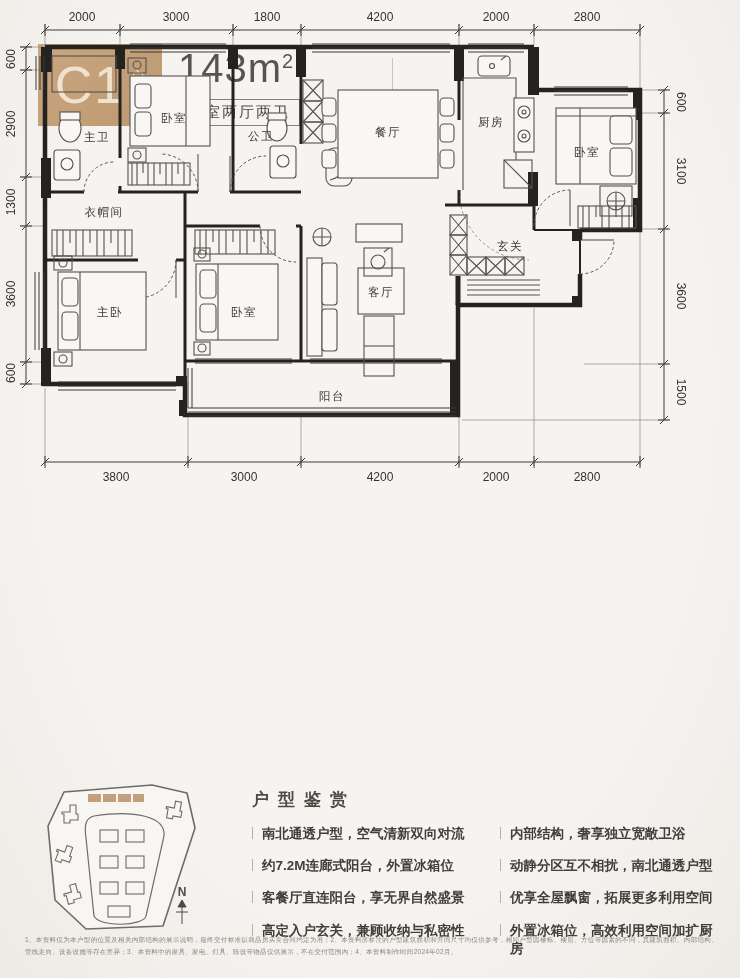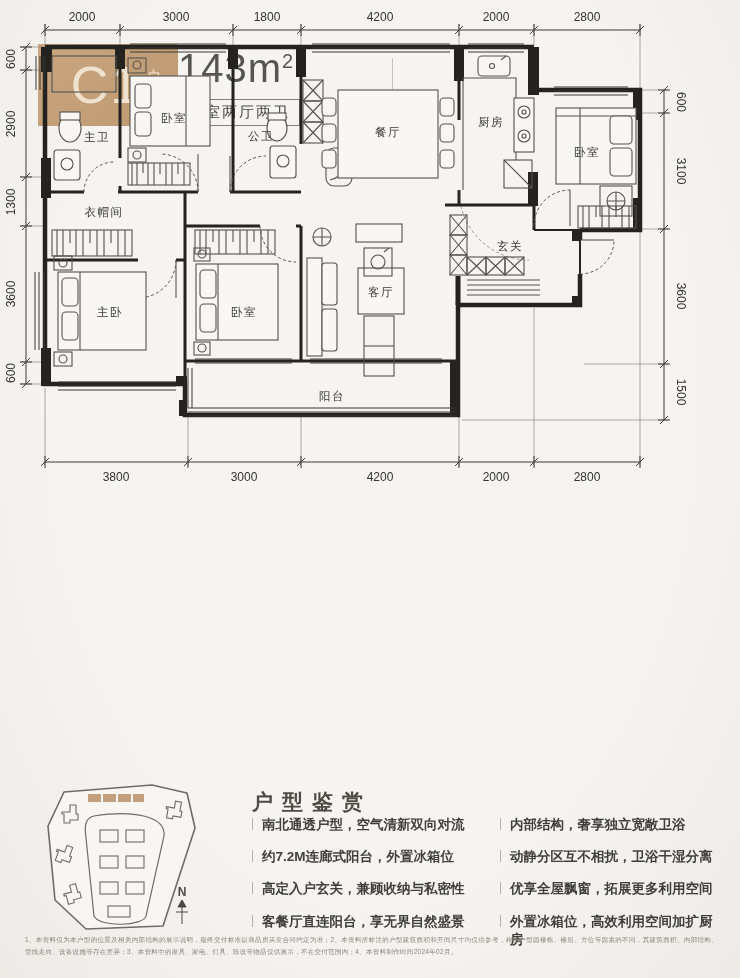--- a/index.html
+++ b/index.html
@@ -3,21 +3,21 @@
 <meta charset="utf-8">
 <style>
   html,body{margin:0;padding:0;background:#dedcd7;}
   .page{position:relative;width:740px;height:978px;margin:0 auto;overflow:hidden;
         background:radial-gradient(ellipse at 50% 40%, #f6f4f0 60%, #edebe6 100%);
         font-family:"Liberation Sans", sans-serif;color:#3c3b37;}
 
   
   .hdr{position:absolute;left:0;top:0;width:740px;height:170px;}
   .unit-badge{position:absolute;left:38px;top:44px;width:124px;height:82px;
-        background:linear-gradient(135deg,#c9a67f,#bd9972);display:flex;align-items:center;justify-content:center;padding-left:16px;}
+        background:linear-gradient(135deg,#c9a67f,#bd9972);display:flex;align-items:center;justify-content:center;}
   .unit-code{font-size:52px;line-height:1;color:#efe3cf;letter-spacing:2px;font-weight:400;}
   .unit-label{display:flex;flex-direction:column;font-size:15px;color:#efe3cf;margin-left:4px;line-height:1.15;letter-spacing:1px;}
   .spec-wrap{position:absolute;left:178px;top:46px;}
   .area{font-size:40px;color:#565551;letter-spacing:1px;font-weight:400;}
   .area sup{font-size:20px;}
   .spec-box{display:inline-block;margin-top:8px;border:1px solid #83817a;padding:3px 9px;font-size:15px;
         letter-spacing:2px;color:#4a4945;}
   .hdr-divider{position:absolute;left:392px;top:58px;width:1px;height:60px;background:#c8c5bf;}
   .brand{position:absolute;right:28px;top:52px;}
 
@@ -32,21 +32,21 @@
   .dm{stroke:#3c3b37;stroke-width:1;fill:none;}
   .ext{stroke:#8b8880;stroke-width:.7;fill:none;}
   .dtx{font-size:12px;fill:#33322e;}
   .rtx{font-size:11.5px;fill:#3b3a35;letter-spacing:1.5px;}
   .door{stroke:#55534d;stroke-width:1;fill:none;stroke-dasharray:3 2.4;}
   .win{stroke:#3a3934;stroke-width:1;fill:none;}
 
   
   .siteplan{position:absolute;left:34px;top:778px;}
   .features{position:absolute;left:252px;top:788px;width:470px;}
-  .f-title{font-size:21px;font-weight:bold;color:#4c4a43;letter-spacing:9px;}
+  .f-title{font-size:17px;font-weight:bold;color:#4c4a43;letter-spacing:9px;margin-bottom:14px;}
   .f-cols{display:flex;gap:26px;}
   .f-col{display:flex;flex-direction:column;gap:14px;width:222px;}
   .f-item{display:flex;align-items:flex-start;font-size:13.5px;font-weight:bold;color:#403f3a;line-height:1.35;}
   .f-bar{width:1px;height:12px;background:#b4b1a8;margin:2px 9px 0 0;flex:none;}
   .disclaimer{position:absolute;left:25px;right:22px;top:934px;font-size:6.5px;line-height:1.85;
         color:#8a877d;text-align:justify;letter-spacing:.3px;}
 </style>
 </head>
 <body>
 
@@ -429,35 +429,35 @@
         <div class="f-item">
             <span class="f-bar"></span>
             <span>南北通透户型，空气清新双向对流</span>
           </div>
         <div class="f-item">
             <span class="f-bar"></span>
             <span>约7.2M连廊式阳台，外置冰箱位</span>
           </div>
         <div class="f-item">
             <span class="f-bar"></span>
+            <span>客餐厅直连阳台，享无界自然盛景</span>
+          </div>
+        <div class="f-item">
+            <span class="f-bar"></span>
             <span>高定入户玄关，兼顾收纳与私密性</span>
-          </div>
-        <div class="f-item">
-            <span class="f-bar"></span>
-            <span>客餐厅直连阳台，享无界自然盛景</span>
           </div>
       </div>
       <div class="f-col">
         <div class="f-item">
             <span class="f-bar"></span>
             <span>内部结构，奢享独立宽敞卫浴</span>
           </div>
         <div class="f-item">
             <span class="f-bar"></span>
-            <span>动静分区互不相扰，卫浴干湿分离</span>
+            <span>动静分区互不相扰，南北通透户型</span>
           </div>
         <div class="f-item">
             <span class="f-bar"></span>
             <span>优享全屋飘窗，拓展更多利用空间</span>
           </div>
         <div class="f-item">
             <span class="f-bar"></span>
             <span>外置冰箱位，高效利用空间加扩厨房</span>
           </div>
       </div>

